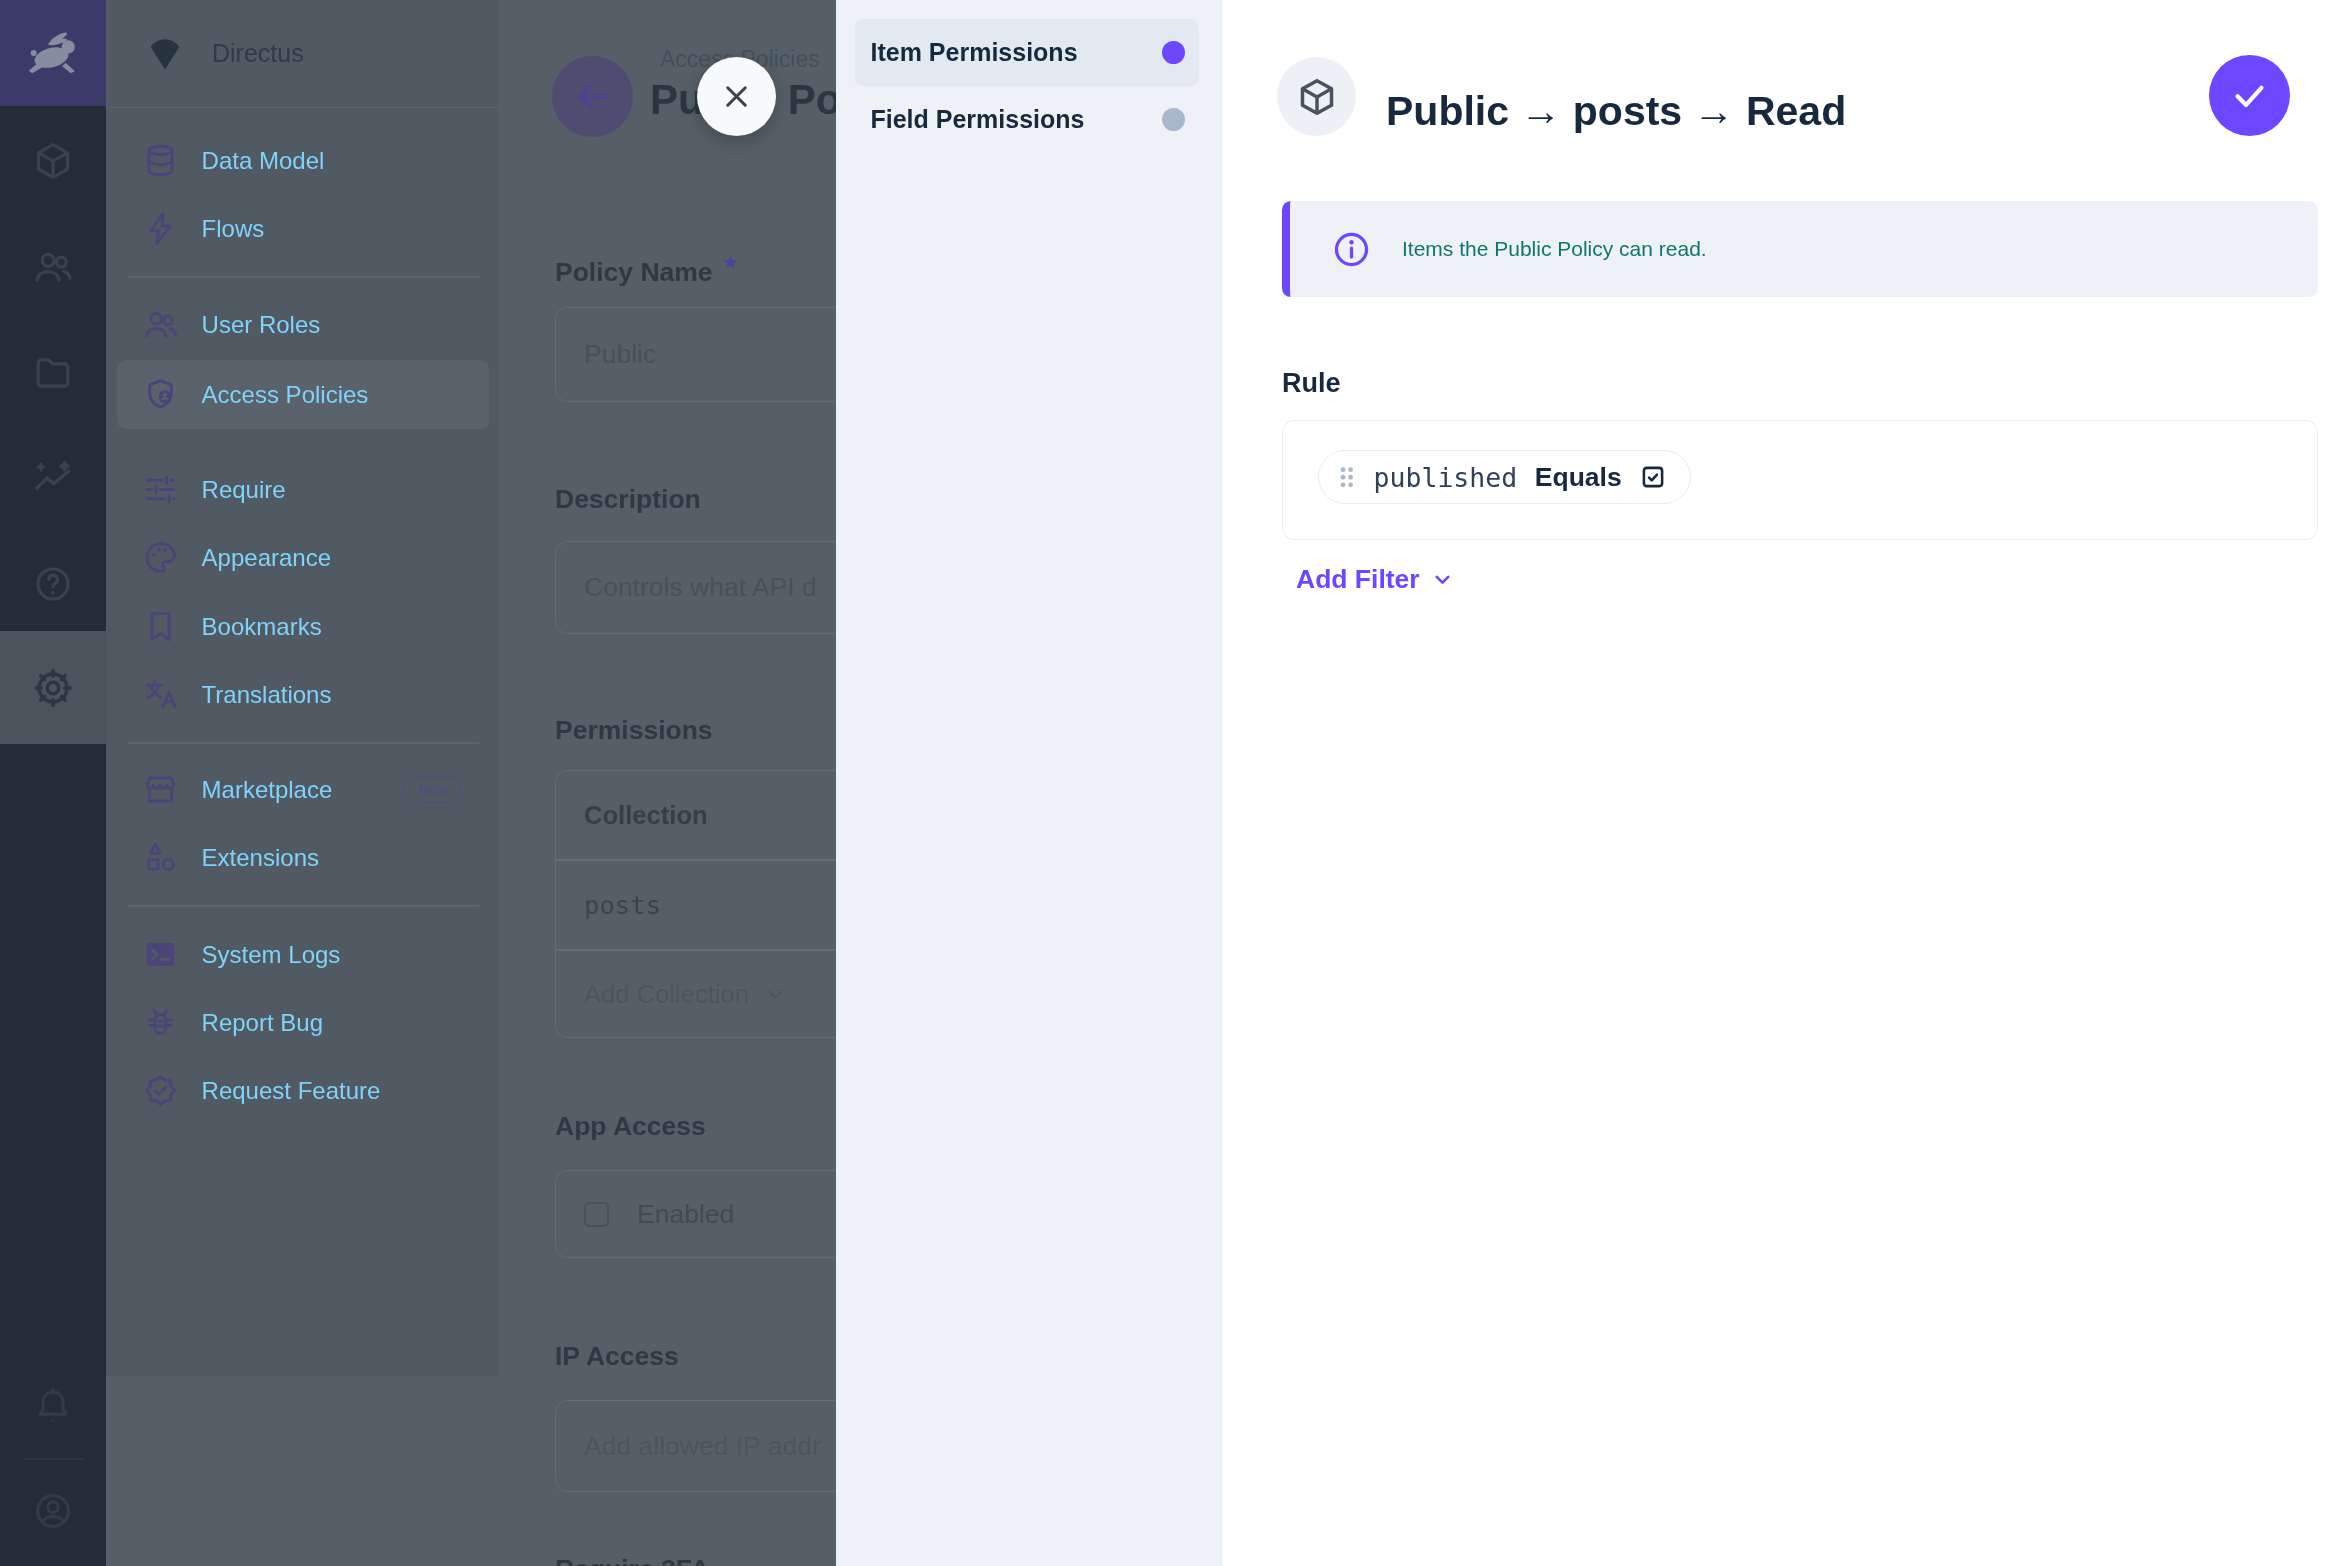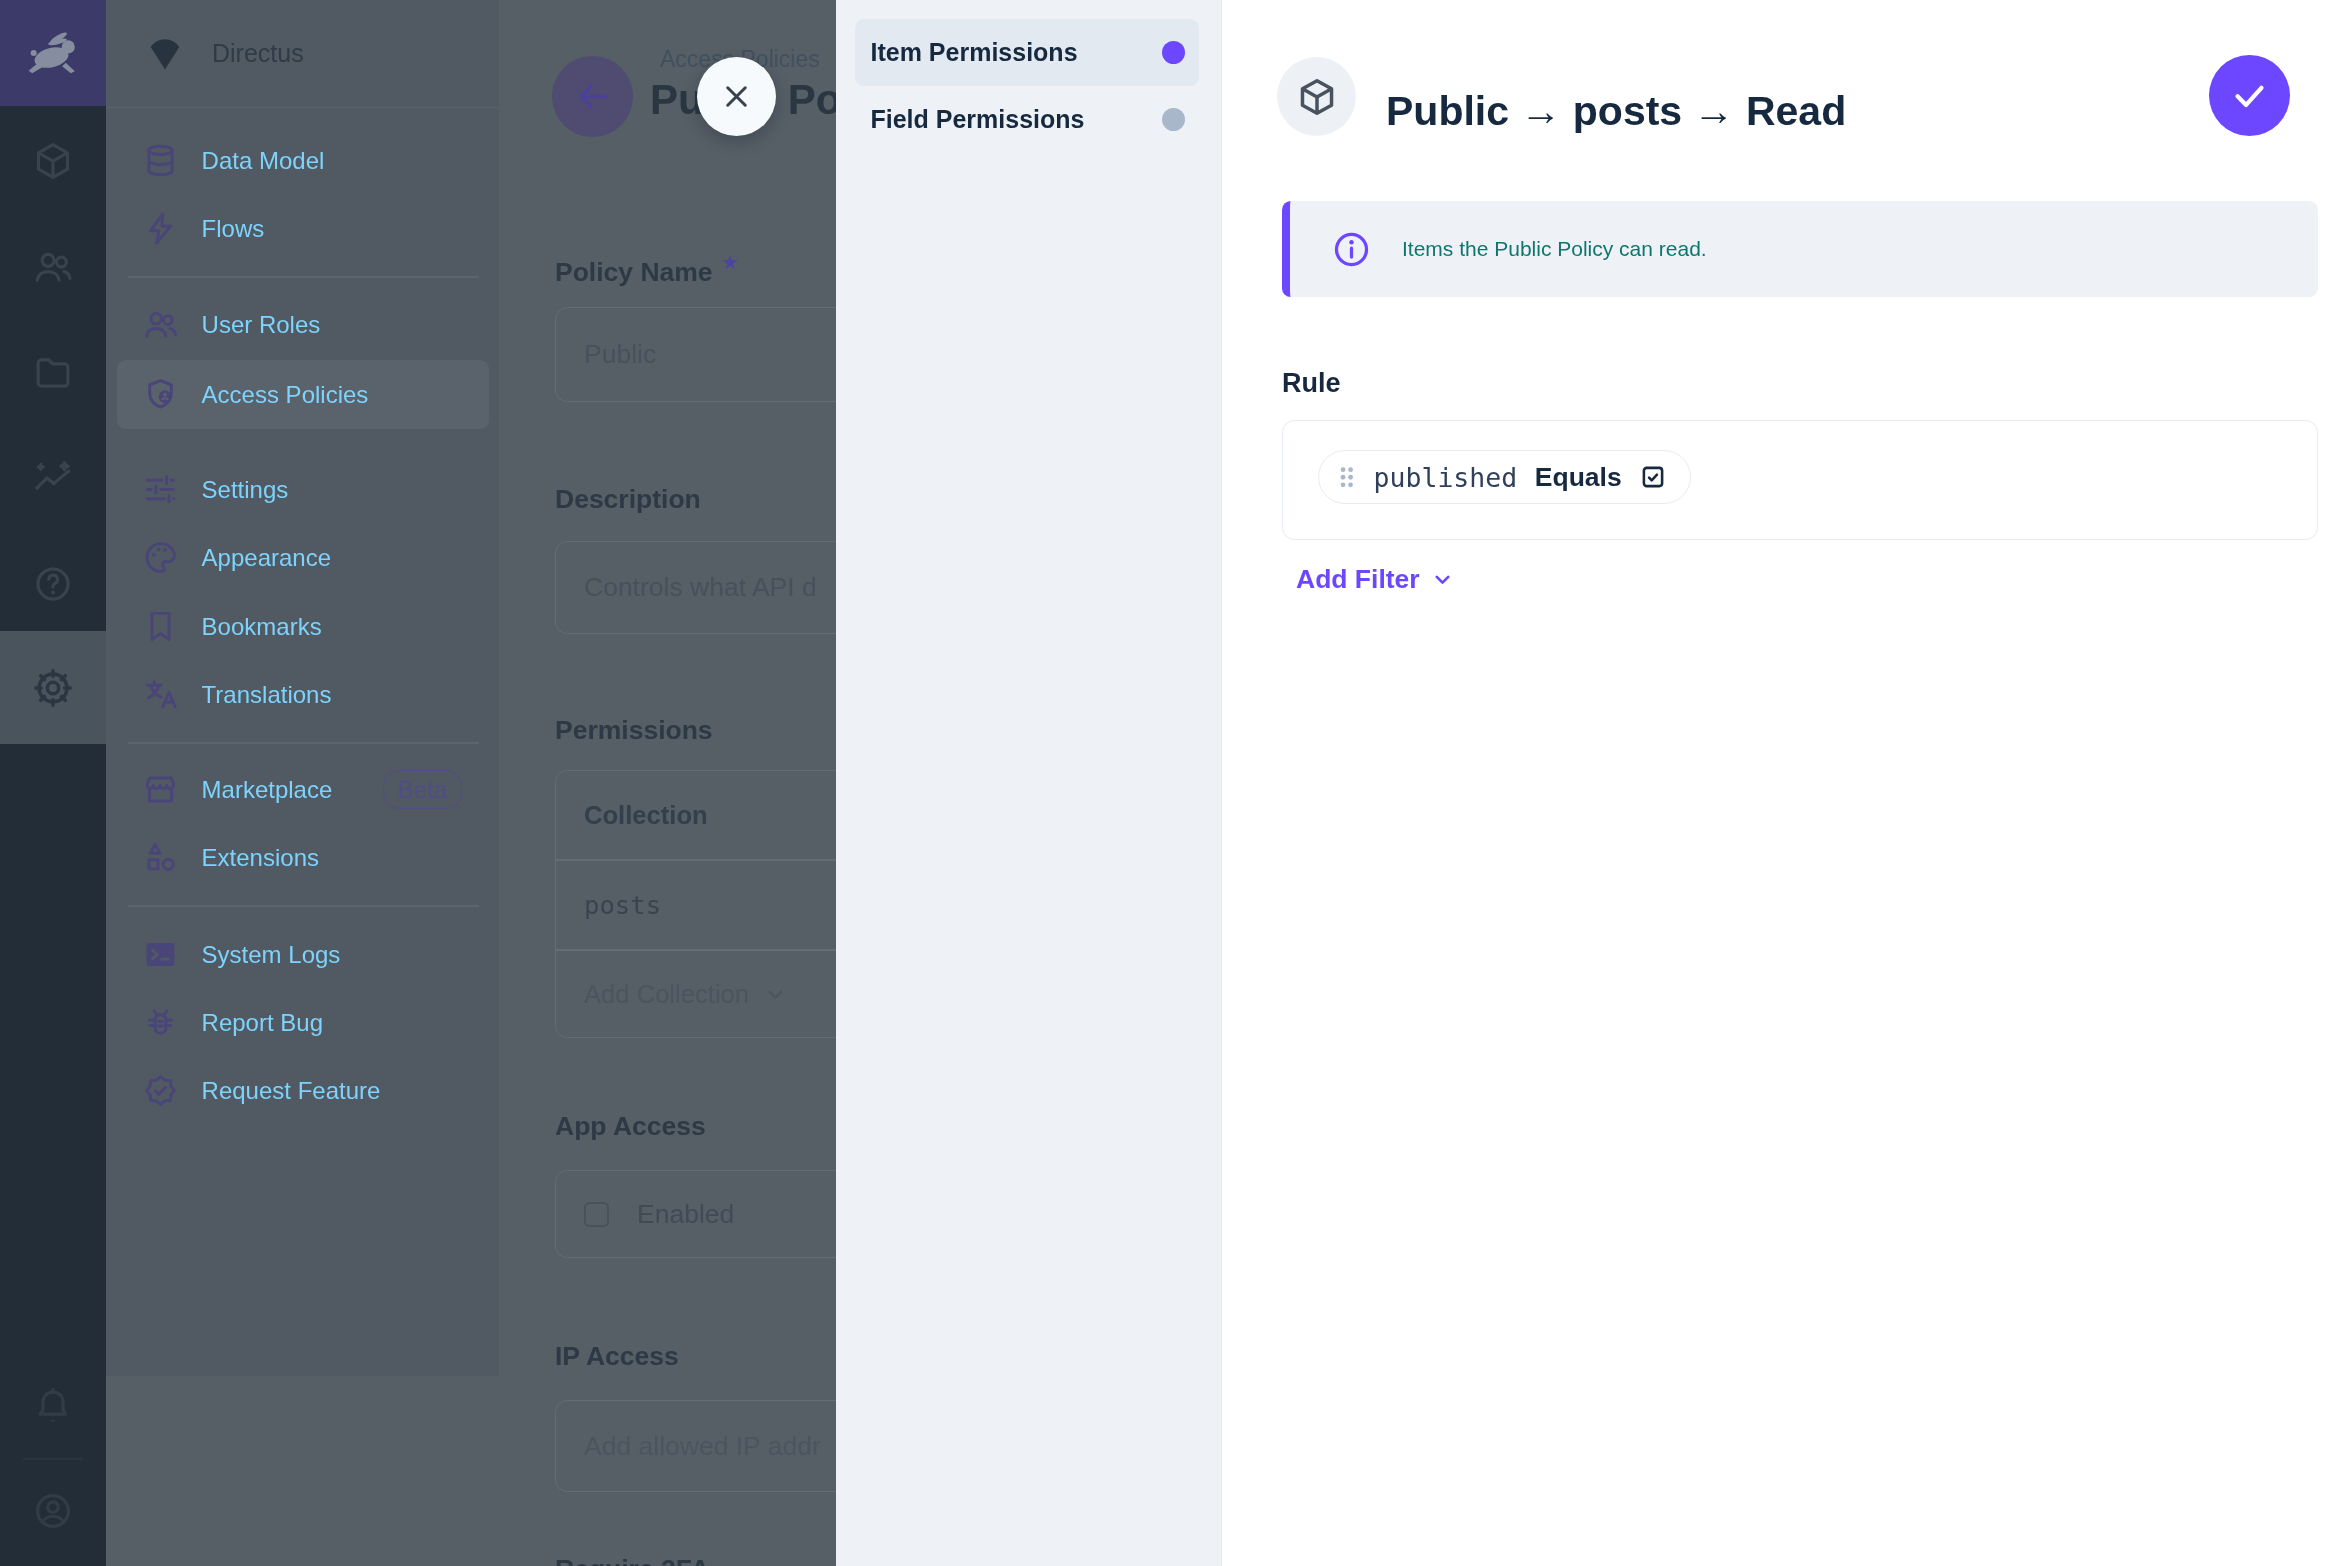--- a/index.html
+++ b/index.html
@@ -17,21 +17,21 @@
   .mod-divider { position:absolute; left:23px; top:1458px; width:60px; height:1.8px; background:#2B3540; }
 
   
   .sidebar { position:absolute; left:106px; top:0; width:393px; height:1376px; background:#515A62; z-index:2; }
   .s-header { position:absolute; left:0; top:0; width:393px; height:108px; border-bottom:1.8px solid #5A636C; display:flex; align-items:center; padding-left:37px; gap:25px; cursor:pointer; }
   .s-title { font-size:25px; font-weight:500; color:#2F3B47; }
   .nav-item { position:absolute; left:10.6px; width:372px; height:69px; display:flex; align-items:center; gap:23px; padding:0 26.5px 0 25px; border-radius:8.8px; color:#494578; cursor:pointer; }
   .nav-item.active { background:#5A636B; }
   .nav-label { font-size:24px; font-weight:500; color:#7dd3fc; white-space:nowrap; }
   .nav-div { position:absolute; left:22px; width:351px; height:1.8px; background:#5C656D; }
-  .badge { margin-left:auto; border:1.8px solid #504C87; color:#504C87; border-radius:16px; font-size:24px; font-weight:500; padding:4.4px 14px; }
+  .badge { margin-left:auto; border:1.8px solid #504C87; color:#504C87; border-radius:16px; font-size:14px; font-weight:500; padding:4.4px 14px; }
 
   
   .content { position:absolute; left:499px; top:0; width:337px; height:1566px; background:#565E66; overflow:hidden; z-index:1; }
   .back-btn { position:absolute; left:53px; top:56px; width:81px; height:81px; border-radius:50%; background:#4F4B71; display:flex; align-items:center; justify-content:center; color:#4B4298; cursor:pointer; }
   .breadcrumb { position:absolute; left:161px; top:46px; font-size:23px; font-weight:500; color:#41505E; white-space:nowrap; }
   .page-title { position:absolute; left:151px; top:76px; font-size:42px; font-weight:700; color:#2A3743; white-space:nowrap; }
   .f-label { position:absolute; left:56px; font-size:26.5px; font-weight:600; color:#2D3A46; white-space:nowrap; }
   .req-star { color:#4C45A0; font-size:19.4px; vertical-align:12.3px; margin-left:8.8px; }
   .f-input { position:absolute; left:56px; width:547px; border:1.8px solid #646C75; border-radius:12.3px; }
   .f-value { font-size:26.5px; color:#46515C; padding-left:28px; white-space:nowrap; }
@@ -214,21 +214,21 @@
     <span class="nav-label">Access Policies</span>
   </div>
   <div class="nav-item" style="top:455px">
     <span>
         <svg width="37" height="37" viewBox="0 0 24 24" fill="none" stroke="currentColor" stroke-width="1.9" stroke-linecap="round">
           <path d="M3.5 6 H13 M16 3.8 V8.2 M19 6 h1.5"></path>
           <path d="M3.5 12 H6 M9 9.8 V14.2 M12 12 h8.5"></path>
           <path d="M3.5 18 H14.5 M17.5 15.8 V20.2 M20.5 18 h.1"></path>
         </svg>
       </span>
-    <span class="nav-label">Settings</span>
+    <span class="nav-label">Require</span>
   </div>
   <div class="nav-item" style="top:592px">
     <span>
         <svg width="37" height="37" viewBox="0 0 24 24" fill="none" stroke="currentColor" stroke-width="1.9" stroke-linejoin="round">
           <path d="M6.5 3.5 h11 V20.5 l-5.5-4 -5.5 4 Z"></path>
         </svg>
       </span>
     <span class="nav-label">Bookmarks</span>
   </div>
   <div class="nav-item" style="top:523px">

